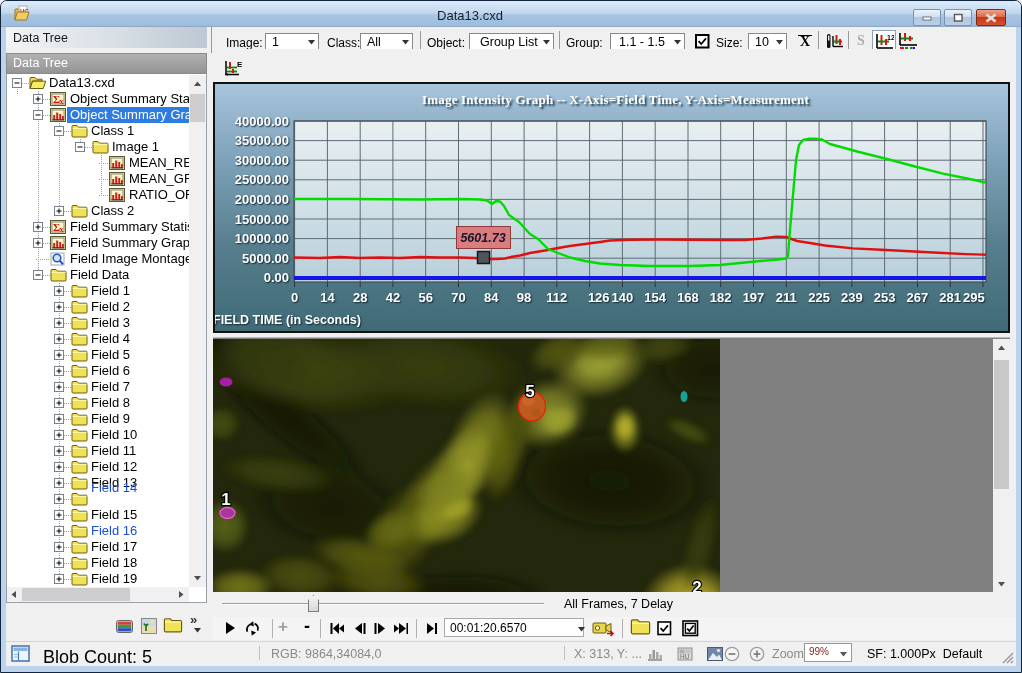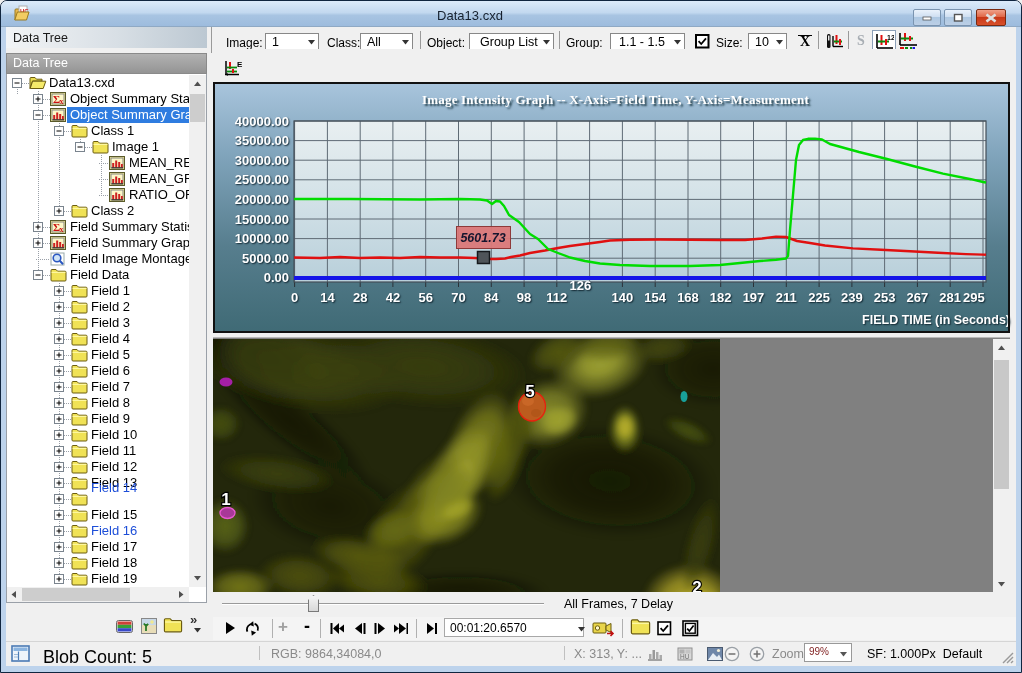--- a/index.html
+++ b/index.html
@@ -619,34 +619,34 @@
 <div class="clab" style="right:721px;top:188.3px;width:70px;text-align:right">0.00</div>
 <div class="clab" style="left:61.6px;top:208px;width:40px;text-align:center">0</div>
 <div class="clab" style="left:94.4px;top:208px;width:40px;text-align:center">14</div>
 <div class="clab" style="left:127.2px;top:208px;width:40px;text-align:center">28</div>
 <div class="clab" style="left:159.9px;top:208px;width:40px;text-align:center">42</div>
 <div class="clab" style="left:192.7px;top:208px;width:40px;text-align:center">56</div>
 <div class="clab" style="left:225.5px;top:208px;width:40px;text-align:center">70</div>
 <div class="clab" style="left:258.3px;top:208px;width:40px;text-align:center">84</div>
 <div class="clab" style="left:291.1px;top:208px;width:40px;text-align:center">98</div>
 <div class="clab" style="left:323.8px;top:208px;width:40px;text-align:center">112</div>
-<div class="clab" style="left:356.6px;top:196px;width:40px;text-align:left">126</div>
+<div class="clab" style="left:356.6px;top:208px;width:40px;text-align:right">126</div>
 <div class="clab" style="left:389.4px;top:208px;width:40px;text-align:center">140</div>
 <div class="clab" style="left:422.2px;top:208px;width:40px;text-align:center">154</div>
 <div class="clab" style="left:455.0px;top:208px;width:40px;text-align:center">168</div>
 <div class="clab" style="left:487.7px;top:208px;width:40px;text-align:center">182</div>
 <div class="clab" style="left:520.5px;top:208px;width:40px;text-align:center">197</div>
 <div class="clab" style="left:553.3px;top:208px;width:40px;text-align:center">211</div>
 <div class="clab" style="left:586.1px;top:208px;width:40px;text-align:center">225</div>
 <div class="clab" style="left:618.9px;top:208px;width:40px;text-align:center">239</div>
 <div class="clab" style="left:651.6px;top:208px;width:40px;text-align:center">253</div>
 <div class="clab" style="left:684.4px;top:208px;width:40px;text-align:center">267</div>
 <div class="clab" style="left:717.2px;top:208px;width:40px;text-align:center">281</div>
 <div class="clab" style="left:750.0px;top:208px;width:40px;">295</div>
-<div class="clab" style="left:0;right:0;top:231px;text-align:right;font-size:12.5px">FIELD TIME (in Seconds)</div>
+<div class="clab" style="left:0;right:0;top:231px;text-align:left;font-size:12.5px">FIELD TIME (in Seconds)</div>
     <div style="position:absolute;inset:0;border:2px solid #111"></div>
   </div>
 <div style="position:absolute;left:213px;top:337px;width:797px;height:255px;background:#808080;border-top:1px solid #b8b8b8">
 <div style="position:absolute;left:0;top:1px;width:507px;height:254px;overflow:hidden">
       <svg width="507" height="254" viewBox="0 0 507 254" style="position:absolute;left:0;top:0">
         <defs>
           <filter id="softall" x="-5%" y="-5%" width="110%" height="110%">
             <feGaussianBlur stdDeviation="2.5"></feGaussianBlur>
           </filter>
           <radialGradient id="g0">

